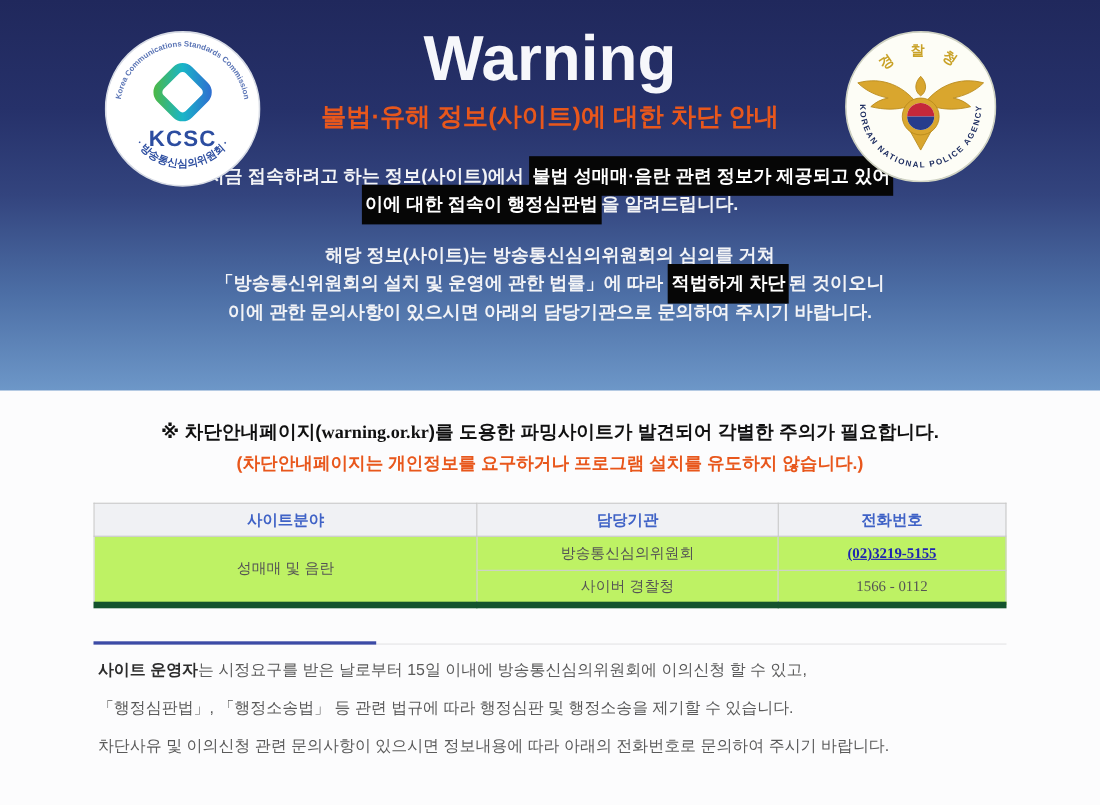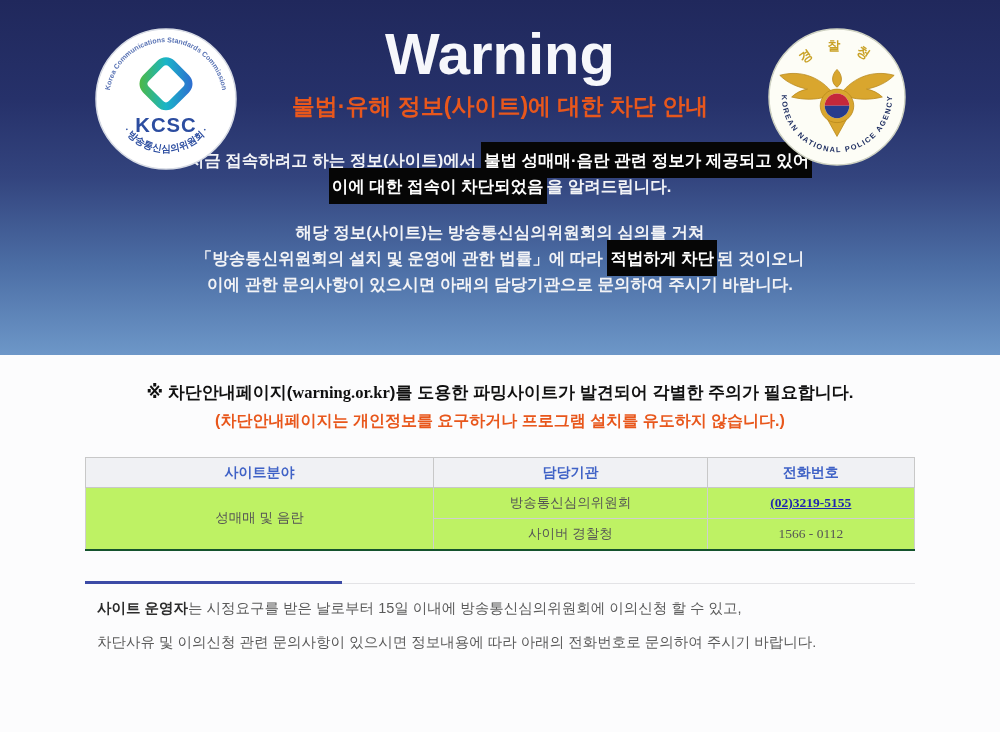--- a/index.html
+++ b/index.html
@@ -24,39 +24,39 @@
   .hl { background:#060606; color:#ffffff; padding:9px 3px;margin-top:12px; }
   .logo { position:absolute; }
   .logo.kcsc   { left:95px;  top:28px; }
   .logo.police { left:768px; top:28px; }
   
   .content { background:#fcfcfd; height:419px; padding-top:26px; }
   .notice-main { text-align:center; font-size:17px; font-weight:700; color:#101010; }
   .notice-main .url { font-family:"Liberation Serif","DejaVu Serif",serif; font-size:16.5px; }
   .notice-sub { text-align:center; font-size:16px; font-weight:700; color:#e8571c; margin-top:7px; }
   
-  table.contact { width:830px; margin:25px auto 0; border-collapse:collapse; border-top:1px solid #a9a9a9; border-bottom:2px solid #14532d; }
+  table.contact { width:830px; margin:25px auto 0; border-collapse:collapse; border-top:1px solid #a9a9a9; border-bottom:6px solid #14532d; }
   table.contact th {
     background:#f0f1f4; color:#3f62c6; font-size:14px; font-weight:700;
     height:30px; border:1px solid #c8c8c8; text-align:center;
   }
   table.contact td {
     border:1px solid #cfcfcf; text-align:center; height:31px;
     font-size:13.5px; color:#555555; background:#bef264;
   }
   td.phone { font-family:"Liberation Serif","DejaVu Serif",serif; font-size:14.5px; color:#333; }
   a.phone-link { color:#1f25b0; text-decoration:underline; font-weight:700; cursor:pointer; }
   .col-cat{width:42%;} .col-org{width:33%;} .col-tel{width:25%;}
   
   .appeal { width:830px; margin:29px auto 0; }
   .appeal-head { color:#4b5abe; font-size:17px; font-weight:700; }
   .appeal-head .bullet { font-size:15px; margin-right:7px; }
   .rule { position:relative; margin-top:9px; height:4px; border-bottom:1px solid #e3e3e6; }
   .rule-accent { position:absolute; left:0; top:1px; width:257px; height:3px; background:#3c4ba6; }
-  .appeal p { margin:15px 12px 0; font-size:14.5px; color:#5a5a5a; line-height:1.35; }
+  .appeal p { margin:15px 4px 0; font-size:14.5px; color:#5a5a5a; line-height:1.35; }
   .appeal p b { color:#2b2b2b; }
   .bottom-bar { height:8px; background:#141b33; }
 </style>
 </head>
 <body>
 
 <div class="hero">
 
   <div class="logo kcsc">
     <svg width="142" height="142" viewBox="0 0 140 140">
@@ -105,21 +105,21 @@
         <textPath href="#polBottomArc" startOffset="50%" text-anchor="middle">KOREAN NATIONAL POLICE AGENCY</textPath>
       </text>
     </svg>
   </div>
 
   <div class="hero-title">Warning</div>
   <div class="hero-subtitle">불법·유해 정보(사이트)에 대한 차단 안내</div>
 
   <div class="hero-para p1">
     <span>지금 접속하려고 하는 정보(사이트)에서 </span><span class="hl">불법 성매매·음란 관련 정보가 제공되고 있어</span><br>
-    <span class="hl">이에 대한 접속이 차단되었음</span><span>을 알려드립니다.</span>
+    <span class="hl">이에 대한 접속이 행정심판법</span><span>을 알려드립니다.</span>
   </div>
 
   <div class="hero-para p2">
     <span>해당 정보(사이트)는 방송통신심의위원회의 심의를 거쳐</span><br>
     <span>「방송통신위원회의 설치 및 운영에 관한 법률」에 따라 </span><span class="hl">적법하게 차단</span><span>된 것이오니</span><br>
     <span>이에 관한 문의사항이 있으시면 아래의 담당기관으로 문의하여 주시기 바랍니다.</span>
   </div>
 </div>
 
 <div class="content">
@@ -153,17 +153,18 @@
   </tbody>
     </table>
 
   <div class="appeal">
     <div class="rule">
         <div class="rule-accent"></div>
       </div>
     <p>
       <b>사이트 운영자</b><span>는 시정요구를 받은 날로부터 15일 이내에 방송통신심의위원회에 이의신청 할 수 있고,</span>
     </p>
+    <p>「행정심판법」, 「행정소송법」 등 관련 법규에 따라 행정심판 및 행정소송을 제기할 수 있습니다.</p>
     <p>차단사유 및 이의신청 관련 문의사항이 있으시면 정보내용에 따라 아래의 전화번호로 문의하여 주시기 바랍니다.</p>
   </div>
 </div>
 
 <div class="bottom-bar"></div>
 
 </body></html>

